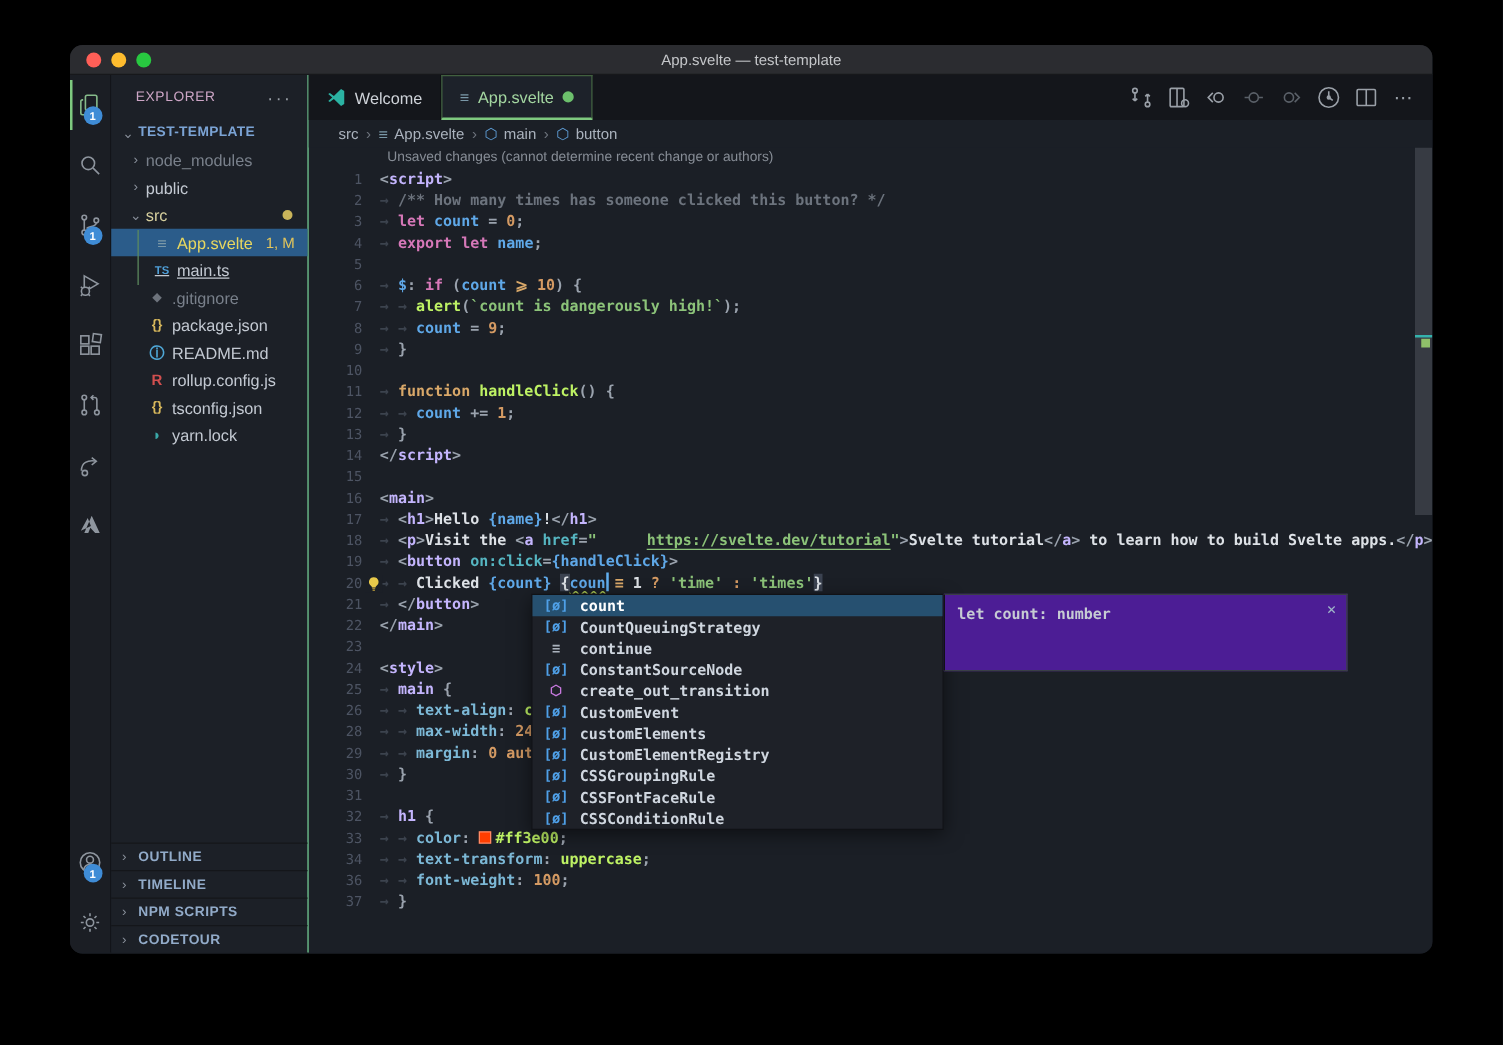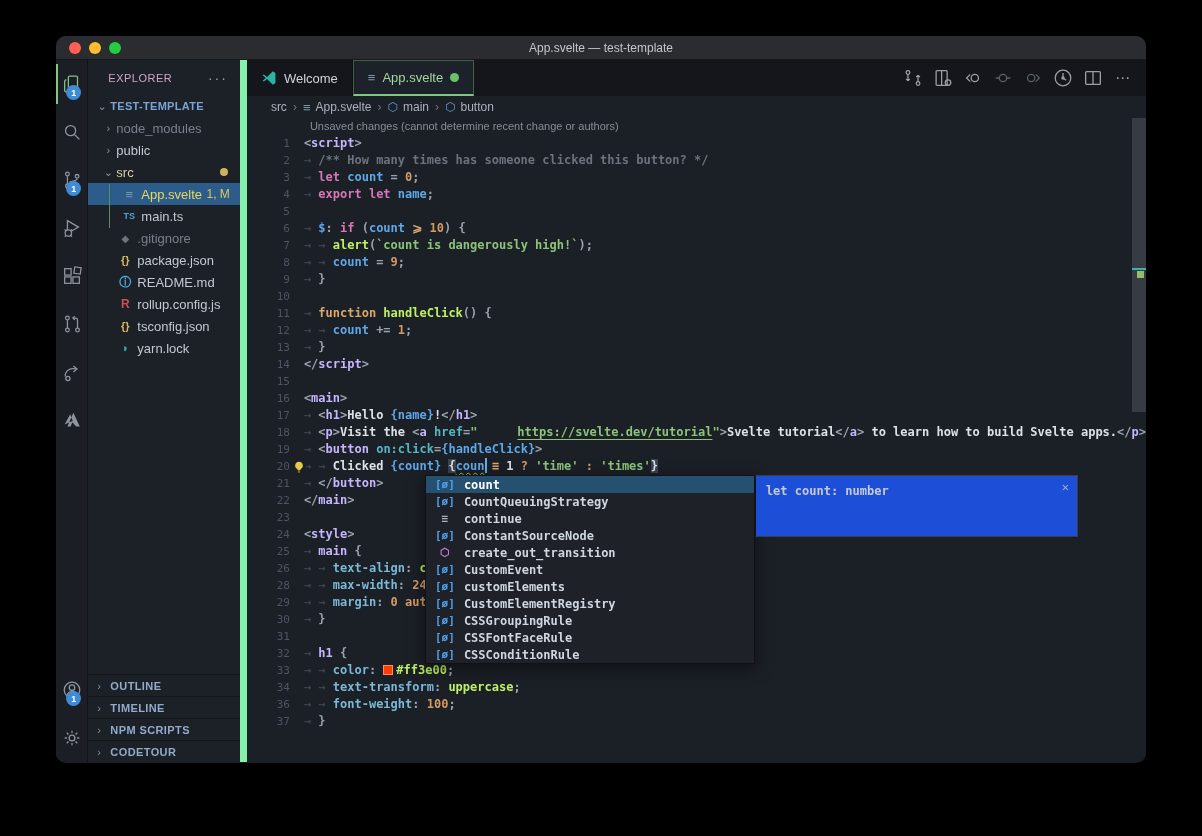--- a/index.html
+++ b/index.html
@@ -21,21 +21,21 @@
   .ab-item { height:48px; display:flex; align-items:center; justify-content:center;
     position:relative; color:#8e959e; }
   .ab-item.active { color:#86bb8a; }
   .ab-item.active::before { content:""; position:absolute; left:0; top:4px; bottom:4px;
     width:2px; background:#7ec97f; }
   .ab-bottom { margin-top:auto; }
   .badge { position:absolute; right:6px; bottom:8px; min-width:15px; height:15px;
     background:#3f8cd6; border-radius:50%; color:#fff; font-size:9px; font-weight:bold;
     display:flex; align-items:center; justify-content:center; }
   
-  .sidebar { width:215px; background:#1c2027; border-right:7px solid #86efac;
+  .sidebar { width:215px; background:#1c2027; border-right:1px solid #86efac;
     position:relative; font-size:13px; color:#c3c9d2; }
   .sb-header { height:35px; display:flex; align-items:center; padding:0 12px 0 20px; }
   .sb-title { font-size:11px; letter-spacing:.5px; color:#cda6c6; }
   .sb-more { margin-left:auto; color:#9aa0a8; font-size:14px; letter-spacing:2px; cursor:default; }
   .tree-root { height:22px; display:flex; align-items:center; padding-left:6px;
     font-weight:bold; font-size:11px; color:#7ba3d4; letter-spacing:.3px; }
   .row { height:22px; display:flex; align-items:center; position:relative; }
   .row .chev { width:16px; text-align:center; color:#8a919c; font-size:11px; flex:0 0 16px; }
   .row .ficon { width:18px; flex:0 0 18px; text-align:center; font-size:12px; margin-right:3px; }
   .row .flabel { white-space:nowrap;text-align:center; }
@@ -100,21 +100,21 @@
   .suggest { position:absolute; left:178px; top:357px; display:flex; align-items:flex-start;
     z-index:5; }
   .sg-list { width:330px; background:#1e2128; border:1px solid #101216;
     box-shadow:0 4px 14px rgba(0,0,0,.5); }
   .sg-item { height:17px; display:flex; align-items:center; gap:6px; padding:0 6px;
     font-family:"DejaVu Sans Mono","Liberation Mono",monospace; font-size:12px;
     font-weight:bold; color:#cfd6df; white-space:nowrap; }
   .sg-item.sel { background:#265070; color:#fff; }
   .sg-kind { font-size:11px; width:26px; flex:0 0 26px; text-align:center; font-weight:bold; }
   .k-variable{ color:#4fa0e8; } .k-keyword{ color:#aab2bd; } .k-module{ color:#c678dd; }
-  .sg-doc { flex:0 0 323px; height:62px; background:#1d4ed8; border:1px solid #3a3f46;
+  .sg-doc { flex:0 0 323px; height:62px; background:#4c1d95; border:1px solid #3a3f46;
     border-left:1px solid #101216; position:relative; padding:8px 10px; }
   .sg-sig { font-family:"DejaVu Sans Mono","Liberation Mono",monospace; font-size:12px;
     font-weight:bold; color:#c6cbd3; }
   .sg-text { margin-top:12px; font-size:12px; color:#c9cdd6; }
   .sg-close { position:absolute; right:8px; top:4px; color:#9fb6c9; font-size:12px; }
   svg { display:block; }
 </style>
 </head>
 <body>
 
@@ -249,21 +249,21 @@
           <div class="row tint-mod" style="padding-left: 12px;">
             <span class="chev">⌄</span>
             <span class="flabel">src</span>
             <span class="mdot"></span>
           </div>
           <div class="row selected" style="padding-left: 32px;">
             <span class="ficon" style="color: rgb(122, 152, 168); font-size: 13px; font-weight: bold;">≡</span>
             <span class="flabel" style="color: rgb(232, 215, 95);">App.svelte</span>
             <span class="rbadge">1, M</span>
           </div>
-          <div class="row" style="padding-left: 32px;">
+          <div class="row" style="padding-left: 32px; text-decoration: underline;">
             <span class="ficon" style="color: rgb(79, 159, 216); font-size: 9px; font-weight: bold;">TS</span>
             <span class="flabel">main.ts</span>
           </div>
           <div class="row dim" style="padding-left: 28px;">
             <span class="ficon" style="color: rgb(109, 115, 124); font-size: 10px; font-weight: bold;">◆</span>
             <span class="flabel">.gitignore</span>
           </div>
           <div class="row" style="padding-left: 28px;">
             <span class="ficon" style="color: rgb(217, 185, 92); font-size: 11px; font-weight: bold;">{}</span>
             <span class="flabel">package.json</span>

